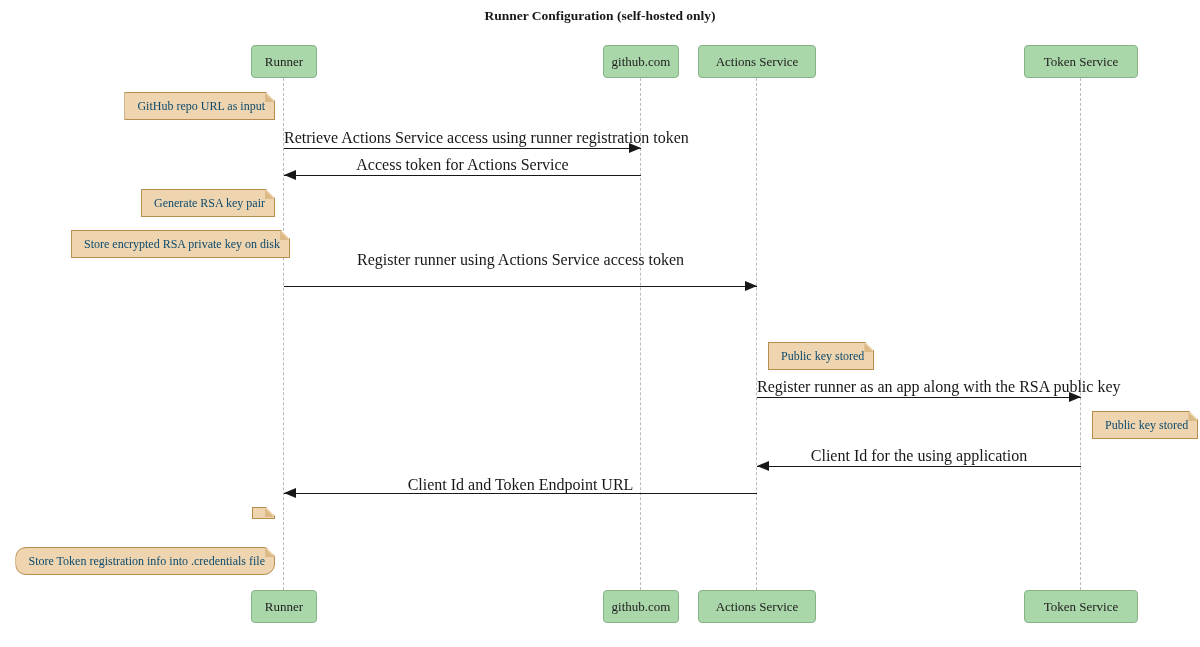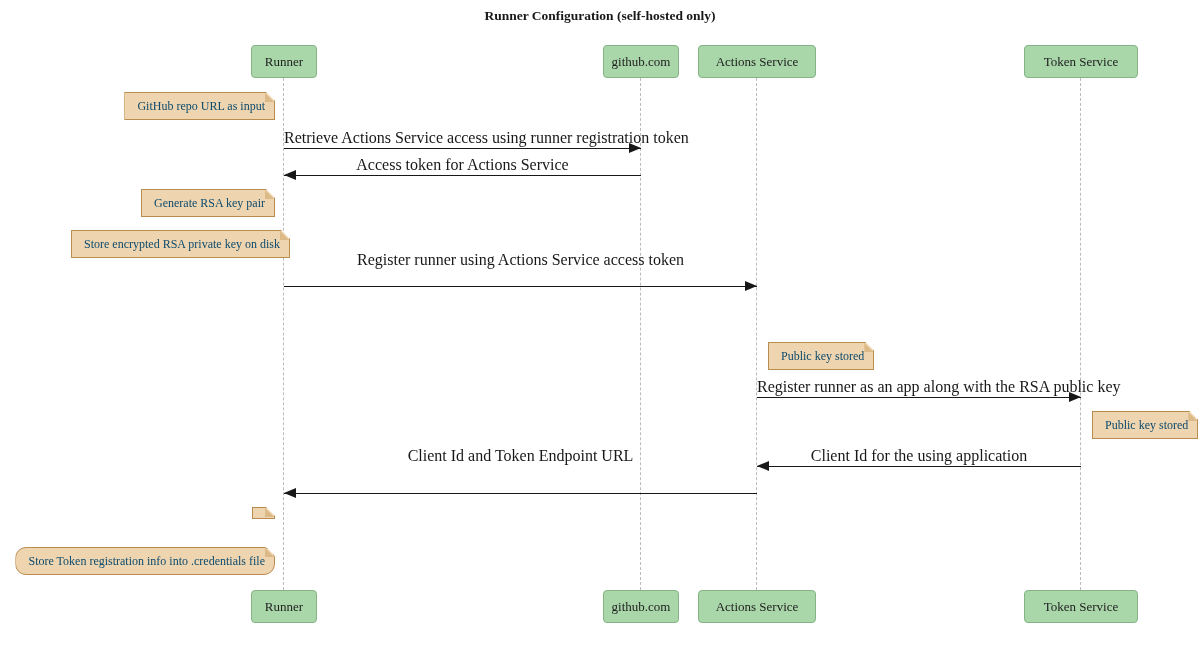--- a/index.html
+++ b/index.html
@@ -157,21 +157,21 @@
 
   <div class="note" style="left:1092px; top:411px;">
     <span>Public key stored</span>
     <span class="fold"></span>
   </div>
 
   <div class="msg-label" style="left:757px; width:324px; top:448px;">Client Id for the using application</div>
   <div class="msg-line" style="left:757px; width:324px; top:466px;"></div>
   <div class="arrow-l" style="left:757px; top:461px;"></div>
 
-  <div class="msg-label" style="left:284px; width:473px; top:448px;">Client Id and Token Endpoint URL</div>
+  <div class="msg-label" style="left:284px; width:473px; top:477px;">Client Id and Token Endpoint URL</div>
   <div class="msg-line" style="left:284px; width:473px; top:493px;"></div>
   <div class="arrow-l" style="left:284px; top:488px;"></div>
 
   <div class="note" style="right:925px; top:507px;">
     <span class="fold"></span>
   </div>
 
   <div class="note" style="right:925px; top:547px;border-radius:11px;">
     <span>Store Token registration info into .credentials file</span>
     <span class="fold"></span>

